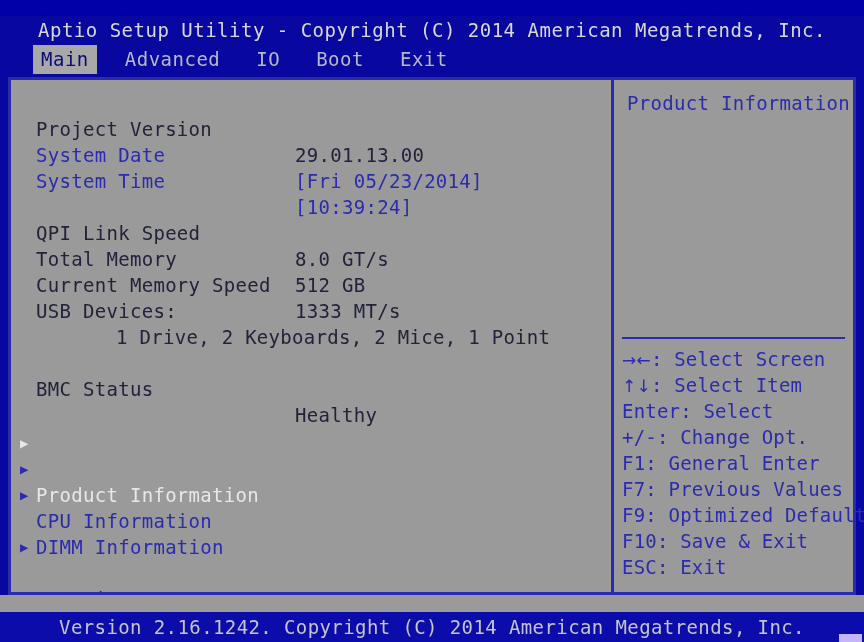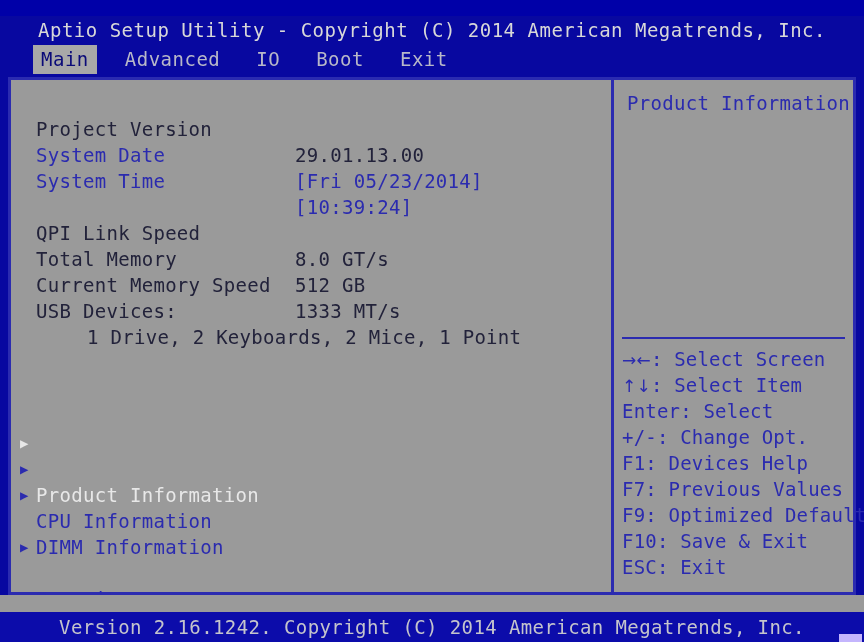--- a/index.html
+++ b/index.html
@@ -113,21 +113,21 @@
     left: 284px;
   }
   .row.spacer { height: 26px; }
 
   .t-dark  { color: #22223a; }
   .t-blue  { color: #2b2baf; }
   .t-white { color: #e8e8e8; }
 
   .row .indent {
     position: absolute;
-    left: 76px;
+    left: 105px;
     text-align: right;
   }
 
   
   .submenu {
     position: absolute;
     left: 0; top: 350px;
     width: 600px;
   }
   .sub-row {
@@ -270,20 +270,24 @@
         </div>
         <div class="row">
           <span class="label t-dark">USB Devices:</span>
         </div>
         <div class="row">
           <span class="indent t-dark">1 Drive, 2 Keyboards, 2 Mice, 1 Point</span>
         </div>
 
         <div class="row spacer"></div>
 
+        <div class="row">
+          <span class="label t-dark">BMC Status</span>
+          <span class="value t-dark">Healthy</span>
+        </div>
 
       </div>
 
       <div class="submenu">
         <div class="sub-row">
           <span class="tri t-white">▶</span>
           <span class="sub-label t-white">Product Information</span>
         </div>
         <div class="sub-row">
           <span class="tri t-blue">▶</span>
@@ -304,21 +308,21 @@
     <div class="vdivider"></div>
 
     <div class="right-pane">
       <div class="help-title">Product Information</div>
       <div class="hdivider"></div>
       <div class="keylist">
         <div class="key-row"><span class="glyph">→←</span><span>: Select Screen</span></div>
         <div class="key-row"><span class="glyph">↑↓</span><span>: Select Item</span></div>
         <div class="key-row">Enter: Select</div>
         <div class="key-row">+/-: Change Opt.</div>
-        <div class="key-row">F1: Devices Help</div>
+        <div class="key-row">F1: General Enter</div>
         <div class="key-row">F7: Previous Values</div>
         <div class="key-row">F9: Optimized Defaults</div>
         <div class="key-row">F10: Save &amp; Exit</div>
         <div class="key-row">ESC: Exit</div>
       </div>
     </div>
 
   </div>
 
   <div class="gapstrip"></div>

